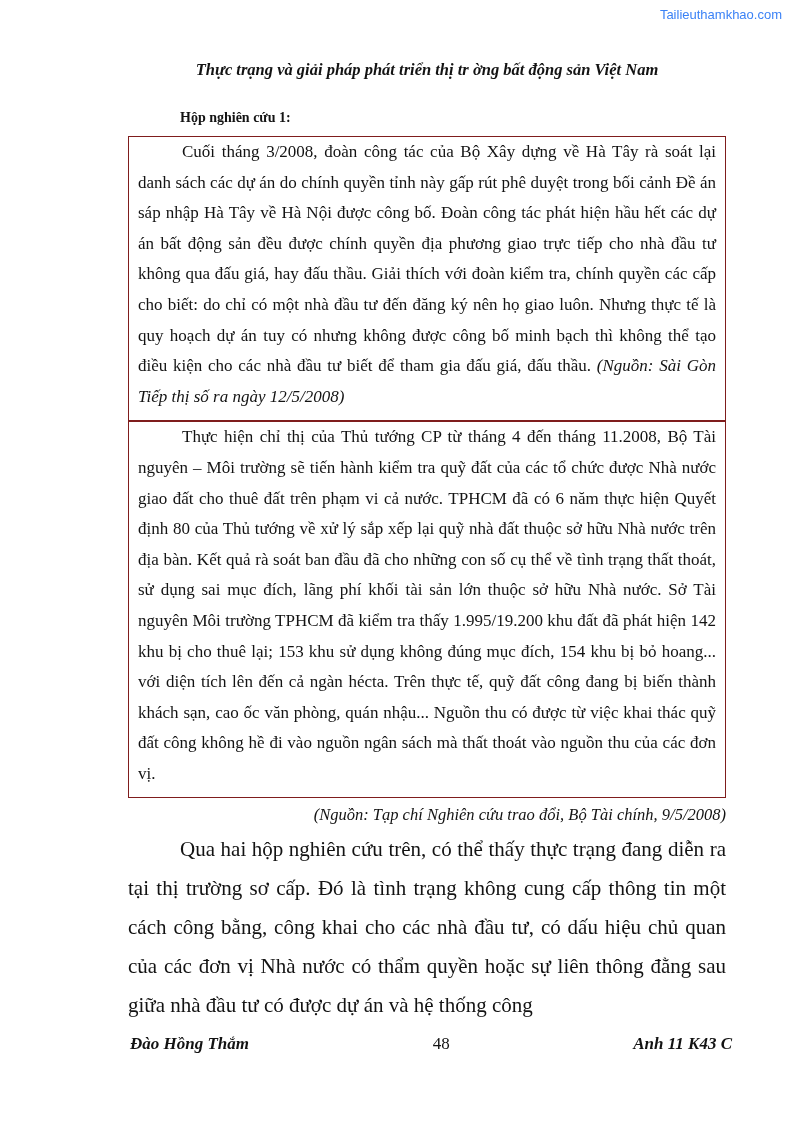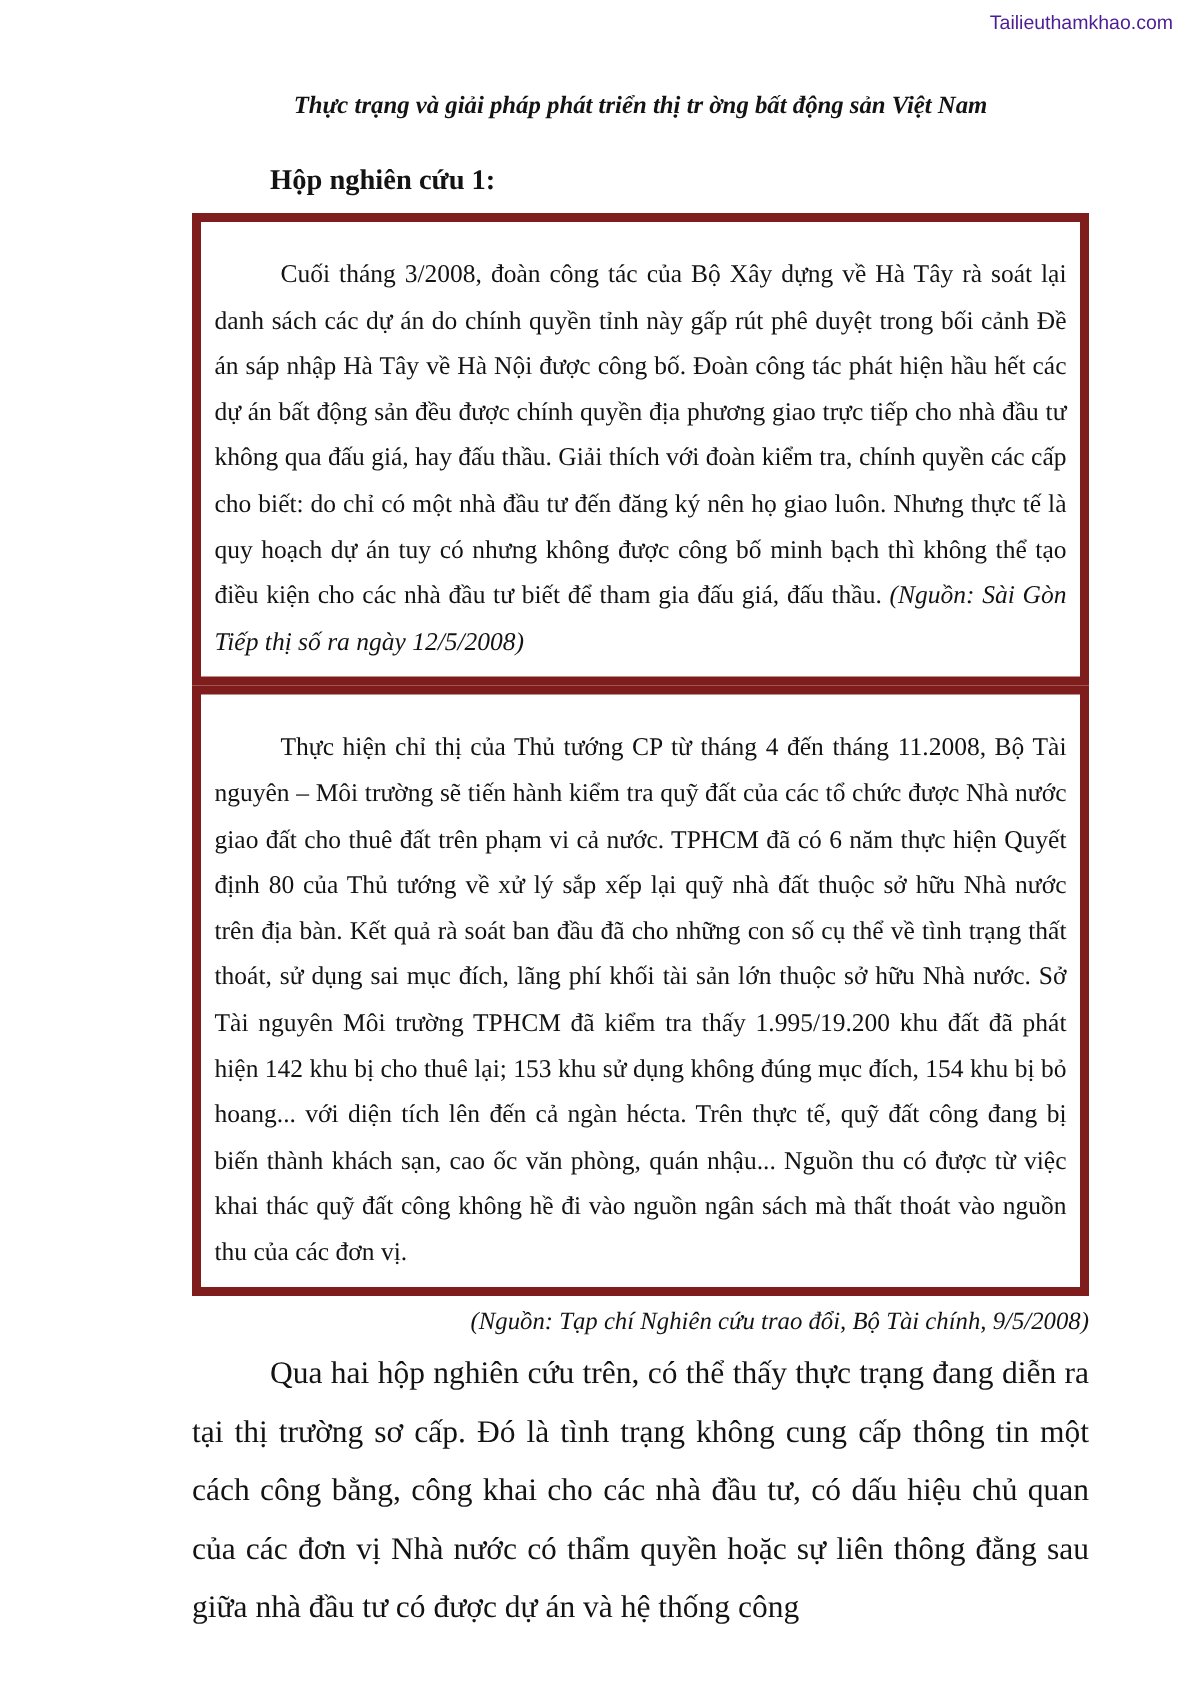--- a/index.html
+++ b/index.html
@@ -12,44 +12,44 @@
     color: #131313;
     position: relative;
     overflow: hidden;
   }
   .watermark {
     position: absolute;
     top: 7px;
     right: 12px;
     font-family: "Liberation Sans", "DejaVu Sans", sans-serif;
     font-size: 13px;
-    color: #4c1d95;
+    color: #3b82f6;
     cursor: pointer;
   }
   .content {
     padding: 0 68px 0 128px;
     font-family: Liberation Serif, serif;
   }
   .doc-title {
     margin: 60px 0 0 0;
     font-size: 16.5px;
     font-weight: bold;
     font-style: italic;
     text-align: center;
   }
   .box-heading {
     margin: 30px 0 10px 0;
     padding-left: 52px;
-    font-size: 19px;
+    font-size: 14px;
     font-weight: bold;
   }
   .box-heading.second { margin-top: 24px; }
   .study-box {
-    border: 6px solid #7f1d1d;
-    padding: 20px 9px 8px 9px;
+    border: 1px solid #7f1d1d;
+    padding: 0 9px 8px 9px;
   }
   .box-text {
     margin: 0;
     font-size: 17px;
     line-height: 1.8;
     text-align: justify;
     text-indent: 44px;
   }
   .box-text .src { font-style: italic; }
   .citation {
@@ -103,14 +103,19 @@
     <div class="study-box">
       <p class="box-text">Thực hiện chỉ thị của Thủ tướng CP từ tháng 4 đến tháng 11.2008, Bộ Tài nguyên – Môi trường sẽ tiến hành kiểm tra quỹ đất của các tổ chức được Nhà nước giao đất cho thuê đất trên phạm vi cả nước. TPHCM đã có 6 năm thực hiện Quyết định 80 của Thủ tướng về xử lý sắp xếp lại quỹ nhà đất thuộc sở hữu Nhà nước trên địa bàn. Kết quả rà soát ban đầu đã cho những con số cụ thể về tình trạng thất thoát, sử dụng sai mục đích, lãng phí khối tài sản lớn thuộc sở hữu Nhà nước. Sở Tài nguyên Môi trường TPHCM đã kiểm tra thấy 1.995/19.200 khu đất đã phát hiện 142 khu bị cho thuê lại; 153 khu sử dụng không đúng mục đích, 154 khu bị bỏ hoang... với diện tích lên đến cả ngàn hécta. Trên thực tế, quỹ đất công đang bị biến thành khách sạn, cao ốc văn phòng, quán nhậu... Nguồn thu có được từ việc khai thác quỹ đất công không hề đi vào nguồn ngân sách mà thất thoát vào nguồn thu của các đơn vị.</p>
     </div>
 
     <p class="citation">(Nguồn: Tạp chí Nghiên cứu trao đổi, Bộ Tài chính, 9/5/2008)</p>
 
     <p class="body-paragraph">Qua hai hộp nghiên cứu trên, có thể thấy thực trạng đang diễn ra tại thị trường sơ cấp. Đó là tình trạng không cung cấp thông tin một cách công bằng, công khai cho các nhà đầu tư, có dấu hiệu chủ quan của các đơn vị Nhà nước có thẩm quyền hoặc sự liên thông đằng sau giữa nhà đầu tư có được dự án và hệ thống công</p>
 
   </div>
 
+  <div class="footer">
+    <span class="footer-author">Đào Hồng Thắm</span>
+    <span class="footer-page">48</span>
+    <span class="footer-class">Anh 11 K43 C</span>
+  </div>
 
 </div>
 
 </body></html>

